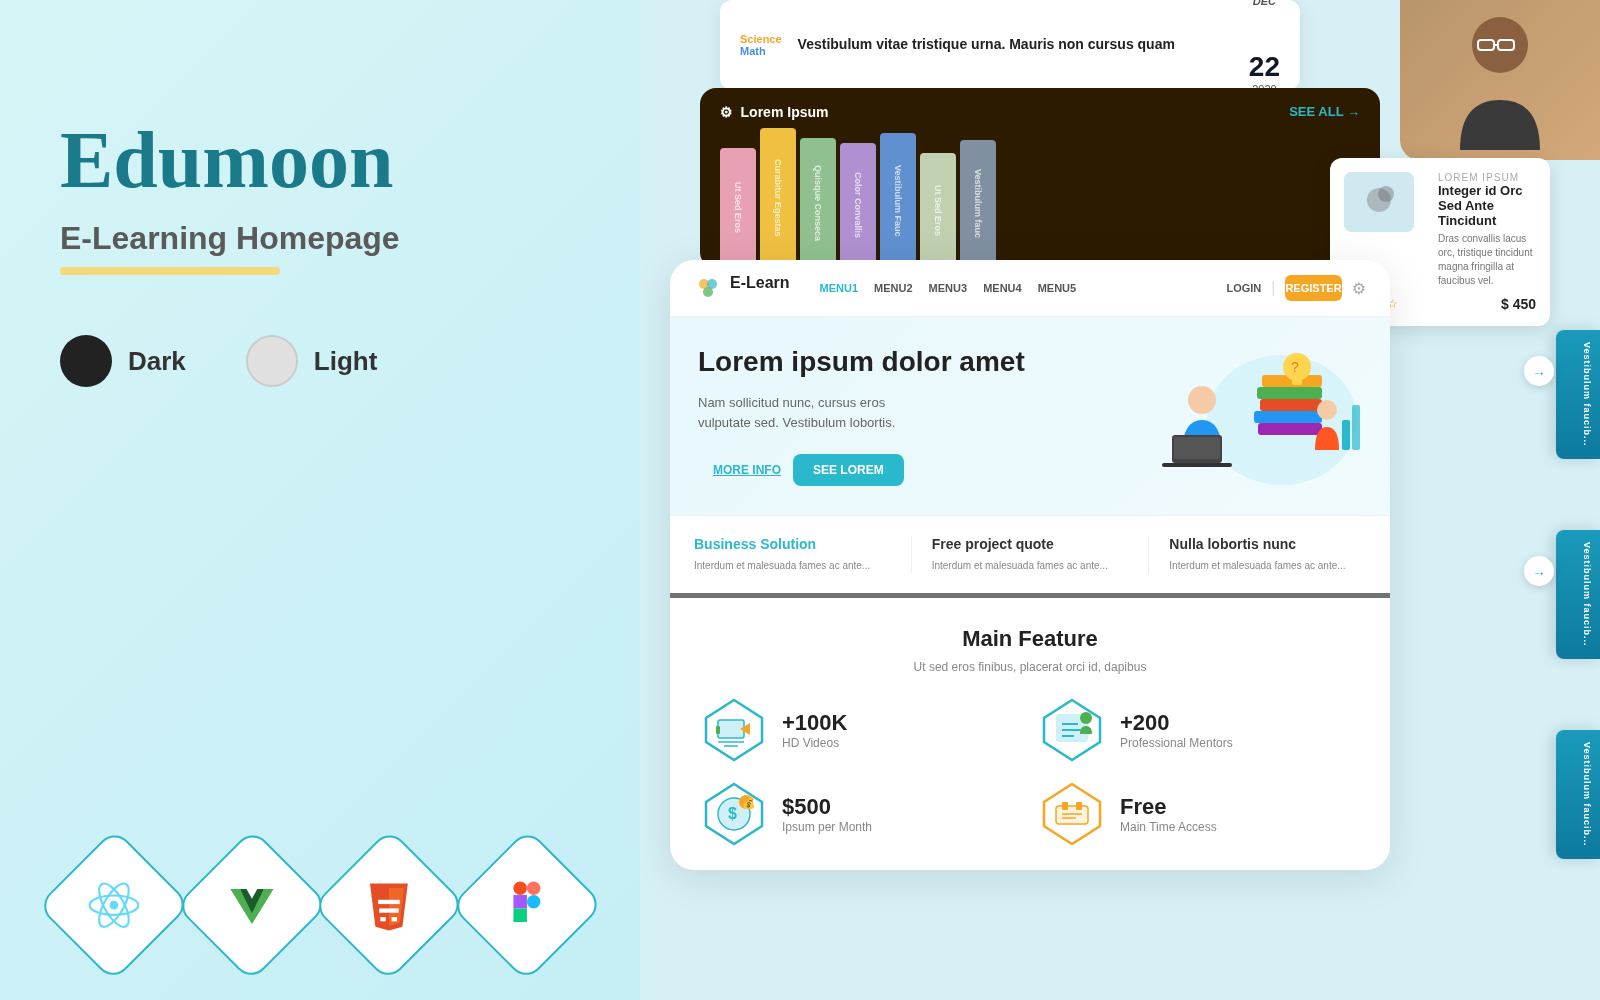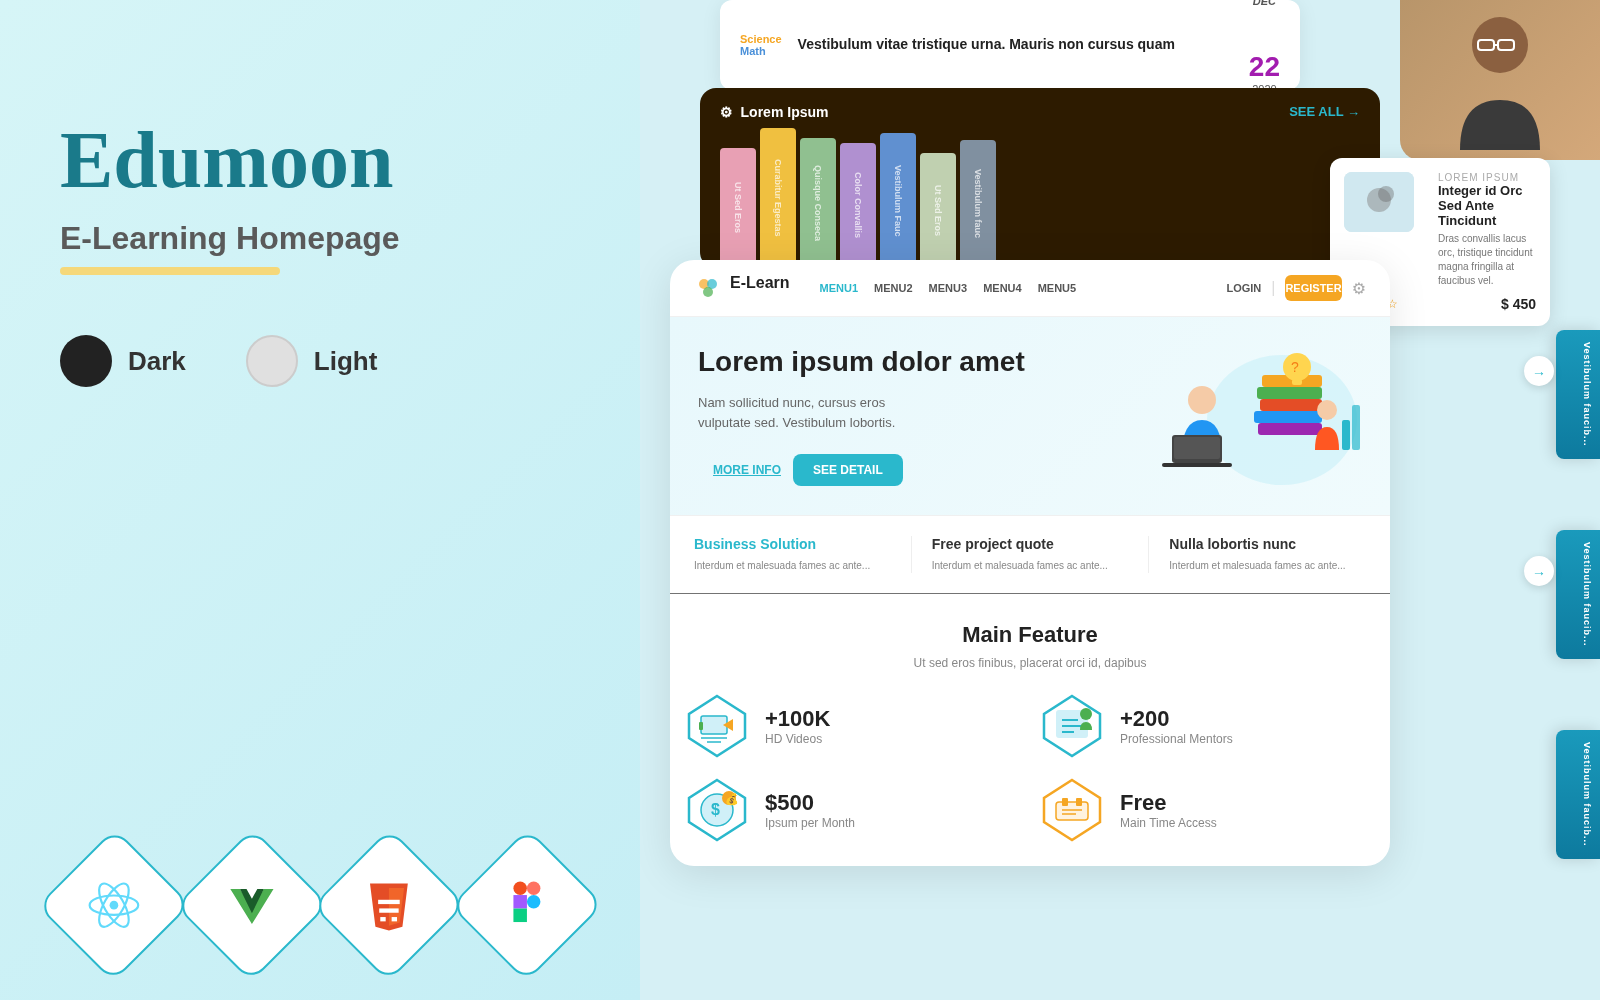--- a/index.html
+++ b/index.html
@@ -166,21 +166,21 @@
     }
 
     .bg-card-date {
       margin-left: auto;
       text-align: center;
       font-size: 12px;
       color: #555;
     }
 
     .date-month { font-size: 11px; font-weight: 700; font-style: italic; }
-    .date-day { font-size: 28px; font-weight: 700; color: #a21caf; margin-top: 44px; }
+    .date-day { font-size: 28px; font-weight: 700; color: #0f172a; margin-top: 44px; }
     .date-year { font-size: 11px; color: #555; }
 
     
     .dark-card {
       position: absolute;
       top: 88px; left: 60px;
       width: 680px;
       height: 180px;
       background: #2d1b00;
       border-radius: 16px;
@@ -460,23 +460,23 @@
     }
 
     .feature-desc {
       font-size: 10px;
       color: #888;
       line-height: 1.5;
     }
 
     
     .main-feature-section {
-      padding: 28px 15px 24px;
+      padding: 28px 32px 24px;
       text-align: center;
-      border-top: 1px solid #737373;
+      border-top: 5px solid #737373;
     }
 
     .main-feature-title {
       font-size: 22px;
       font-weight: 800;
       color: #222;
       margin-bottom: 8px;
     }
 
     .main-feature-subtitle {
@@ -750,21 +750,21 @@
 
     <div class="hero-section">
       <div class="hero-text">
         <h1 class="hero-title">Lorem ipsum dolor amet</h1>
         <p class="hero-desc">
           <span>Nam sollicitud nunc, cursus eros</span><br>
           <span>vulputate sed. Vestibulum lobortis.</span>
         </p>
         <div class="hero-btns">
           <button class="btn-more-info">MORE INFO</button>
-          <button class="btn-see-detail">SEE DETAIL</button>
+          <button class="btn-see-detail">SEE LOREM</button>
         </div>
       </div>
       <div class="hero-illustration">
         <svg viewBox="0 0 220 150" width="220" height="150" xmlns="http://www.w3.org/2000/svg">
 
           <ellipse cx="140" cy="75" rx="75" ry="65" fill="#c8f0f8" opacity="0.6"></ellipse>
 
           <rect x="120" y="30" width="60" height="12" rx="3" fill="#f5a623"></rect>
           <rect x="115" y="42" width="65" height="12" rx="3" fill="#4caf50"></rect>
           <rect x="118" y="54" width="62" height="12" rx="3" fill="#e44d26"></rect>

